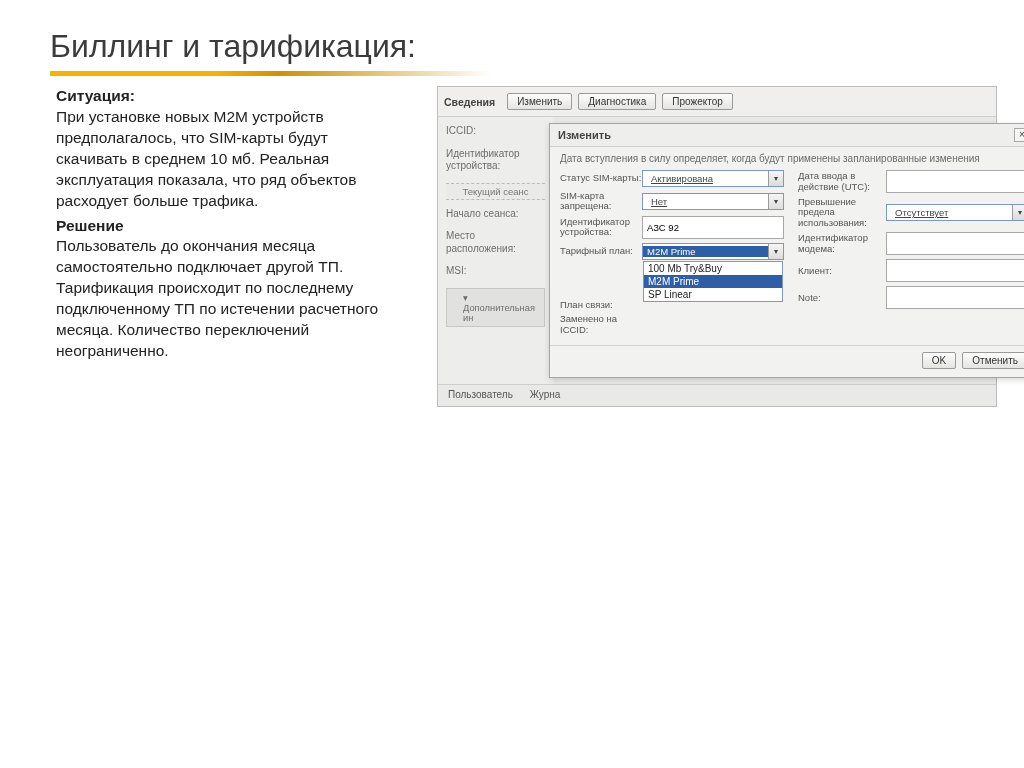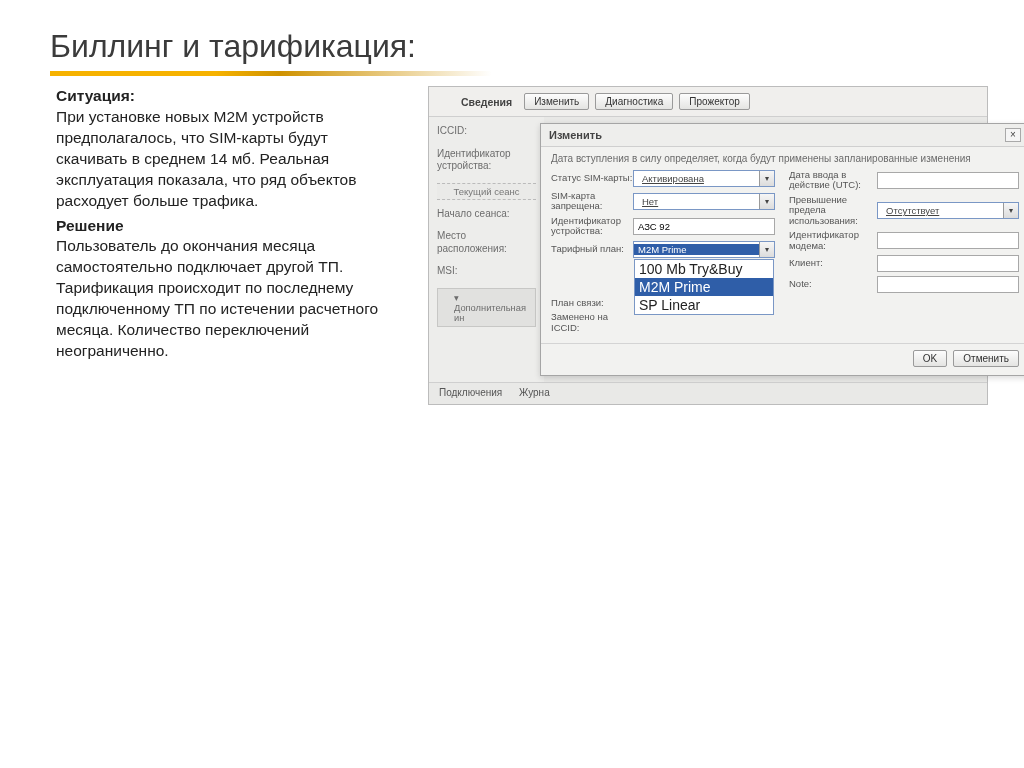--- a/index.html
+++ b/index.html
@@ -32,21 +32,21 @@
   }
   p.intro {
     font-size: 19px;
     line-height: 1.5;
     color: #2b2b2b;
     margin: 0 0 18px 6px;
     max-width: 920px;
   }
   .cols {
     display: flex;
-    gap: 32px;
+    gap: 41px;
     margin-left: 6px;
   }
   .left {
     width: 340px;
     font-size: 15.5px;
     line-height: 1.35;
     color: #222;
   }
   .left strong { font-weight: 700; }
   .right {
@@ -59,21 +59,21 @@
     width: 560px;
     font-size: 10.5px;
     color: #444;
     border: 1px solid #bcbcbc;
     background: #e8e8e6;
   }
   .panel-top {
     display: flex;
     align-items: center;
     gap: 6px;
-    padding: 6px 26px;
+    padding: 6px 0;
     border-bottom: 1px solid #cfcfcf;
     background: #f0efed;
   }
   .panel-top .tab-main {
     font-weight: 700;
     padding: 2px 6px;
   }
   .btn {
     border: 1px solid #9a9a9a;
     background: linear-gradient(#fdfdfd,#e4e4e2);
@@ -156,21 +156,21 @@
     width: 82px;
     font-size: 9.5px;
     color: #555;
     line-height: 1.1;
   }
   .form-right .frow .fl { width: 88px; }
   .finput {
     flex: 1;
     border: 1px solid #a8a8a8;
     background: #fff;
-    height: 17px;
+    height: 23px;
     font-size: 9.5px;
     padding: 0 4px;
     min-width: 0;
   }
   .fselect {
     flex: 1;
     display: flex;
     align-items: center;
     border: 1px solid #7a97c5;
     background: #fff;
@@ -191,21 +191,21 @@
   }
   .dropdown-list {
     position: absolute;
     top: 17px; left: 0; right: 0;
     border: 1px solid #7a97c5;
     background: #fff;
     z-index: 5;
   }
   .dropdown-list .opt {
     padding: 1px 4px;
-    font-size: 14px;
+    font-size: 10px;
     color: #222;
     cursor: pointer;
   }
   .dropdown-list .opt.hl { background: #2f5ea8; color: #fff; }
   .modal-foot {
     display: flex;
     justify-content: flex-end;
     gap: 6px;
     padding: 6px 10px 8px 10px;
     border-top: 1px solid #d4d4d4;
@@ -233,21 +233,21 @@
 <body>
 
 <div class="slide">
   <h1 class="title">Биллинг и тарификация:</h1>
   <div class="accent-bar"></div>
 
   <div class="cols">
     <div class="left">
       <p>
         <strong>Ситуация:</strong><br>
-        <span>При установке новых М2М устройств предполагалось, что SIM-карты будут скачивать в среднем 14 мб. Реальная эксплуатация показала, что ряд объектов расходует больше трафика.</span>
+        <span>При установке новых М2М устройств предполагалось, что SIM-карты будут скачивать в среднем 10 мб. Реальная эксплуатация показала, что ряд объектов расходует больше трафика.</span>
       </p>
       <p style="margin-top:4px">
         <strong>Решение</strong><br>
         <span style="white-space:pre-line">Пользователь до окончания месяца самостоятельно подключает другой ТП.
 Тарификация происходит по последнему подключенному ТП по истечении расчетного месяца. Количество переключений неограниченно.</span>
       </p>
     </div>
 
     <div class="right">
       <div class="panel">
@@ -339,20 +339,20 @@
                 </div>
               </div>
             </div>
             <div class="modal-foot">
               <span class="btn">OK</span>
               <span class="btn">Отменить</span>
             </div>
           </div>
         </div>
         <div class="panel-bottom">
-          <span>Подключения</span>
+          <span>Пользователь</span>
           <span>Журна</span>
         </div>
       </div>
 
     </div>
   </div>
 </div>
 
 </body></html>

